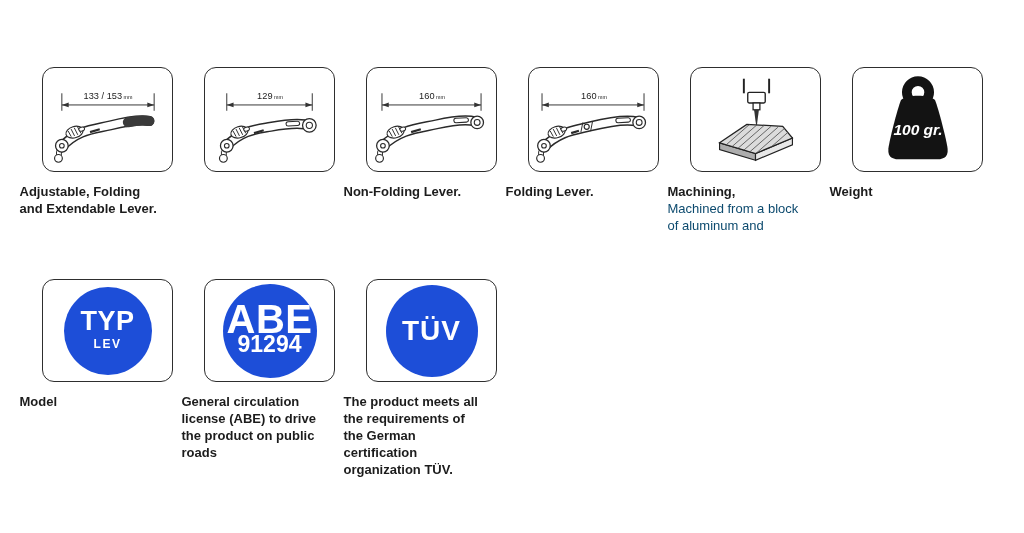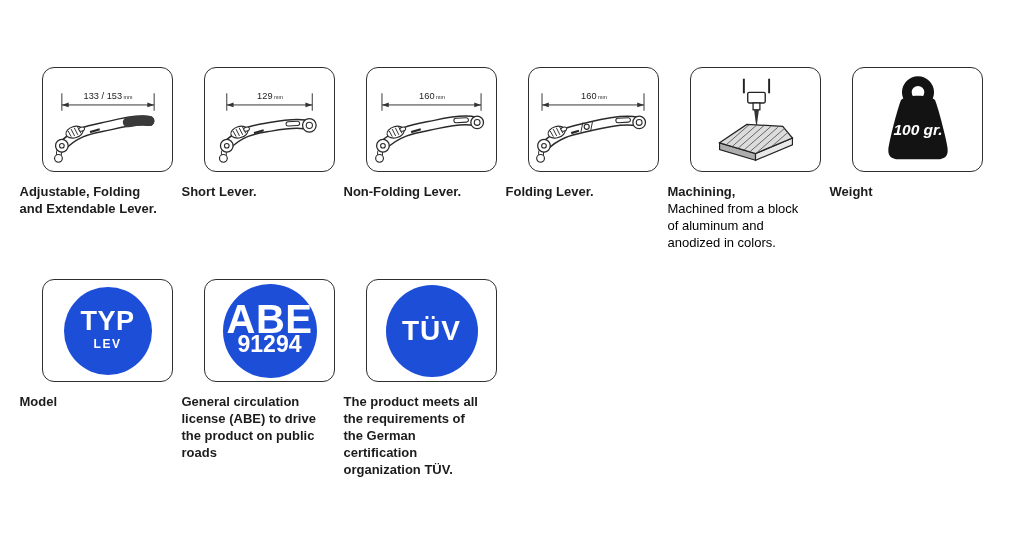--- a/index.html
+++ b/index.html
@@ -15,21 +15,21 @@
     width:131px;height:105px;border:1.5px solid #2e2e2e;border-radius:12px;
     background:#fff;box-sizing:border-box;display:flex;align-items:center;justify-content:center;
     flex:none;
   }
   .row2 .card{height:103px;}
   .label{
     margin-top:11px;width:176px;text-align:left;
     font-size:13px;font-weight:bold;line-height:17px;color:#1c1c1c;
   }
   .label div{white-space:nowrap;}
-  .label .desc{font-weight:normal;color:#000000;}
+  .label .desc{font-weight:normal;color:#0c4a6e;}
   .badge{
     border-radius:50%;background:#1d4ed8;color:#fff;
     display:flex;flex-direction:column;align-items:center;justify-content:center;
     font-weight:bold;
   }
   .badge-typ{width:88px;height:88px;}
   .badge-typ .l1{font-size:27px;line-height:27px;letter-spacing:.5px;}
   .badge-typ .l2{font-size:12px;line-height:19px;letter-spacing:1.5px;}
   .badge-abe{width:94px;height:94px;}
   .badge-abe .l1{font-size:40px;line-height:28px;letter-spacing:.5px;}
@@ -111,23 +111,20 @@
               <ellipse cx="34" cy="65" rx="9" ry="5.8" stroke-width="1.2"></ellipse>
               <line x1="28" y1="62" x2="29.5" y2="68.5" stroke-width="0.9"></line>
               <line x1="31.5" y1="61" x2="33" y2="68.8" stroke-width="0.9"></line>
               <line x1="35" y1="60.6" x2="36.5" y2="68.6" stroke-width="0.9"></line>
               <line x1="38.5" y1="60.6" x2="40" y2="68" stroke-width="0.9"></line>
               <ellipse cx="42" cy="64" rx="3" ry="2" stroke-width="1"></ellipse>
             </g>
           </g>
         </svg>
       </div>
-      <div class="label">
-        <div>Short Lever.</div>
-      </div>
     </div>
 
     <div class="cell">
       <div class="card">
         <svg width="128" height="102" viewBox="0 0 131 105">
           <g stroke="#333" stroke-width="1">
             <line x1="14" y1="25" x2="14" y2="43"></line>
             <line x1="116" y1="25" x2="116" y2="43"></line>
             <line x1="14" y1="37" x2="116" y2="37"></line>
           </g>
@@ -230,21 +227,20 @@
             <line x1="56" y1="88" x2="88" y2="60"></line>
             <line x1="63" y1="89" x2="95" y2="61"></line>
             <line x1="70" y1="90" x2="102" y2="62"></line>
           </g>
         </svg>
       </div>
       <div class="label">
         <div>Machining,</div>
         <div class="desc">Machined from a block</div>
         <div class="desc">of aluminum and</div>
-        <div class="desc">anodized in colors.</div>
       </div>
     </div>
 
     <div class="cell">
       <div class="card">
         <svg width="128" height="102" viewBox="0 0 131 105">
           <circle cx="65.5" cy="24" r="11.5" fill="none" stroke="#131313" stroke-width="10"></circle>
           <path d="M48,32 C54,26 77,26 83,32 C87,42 95,74 96,82 C97,92 90,93 83,93 L48,93 C41,93 34,92 35,82 C36,74 44,42 48,32 Z" fill="#131313"></path>
           <text x="65.5" y="68" text-anchor="middle" class="wtxt">100 gr.</text>
         </svg>

